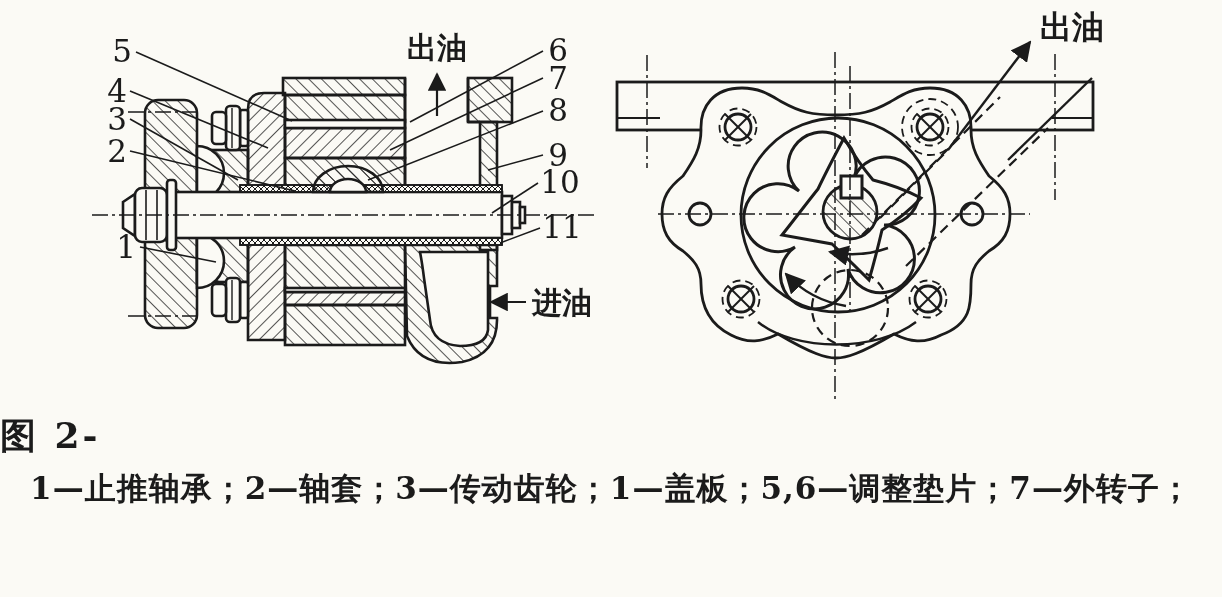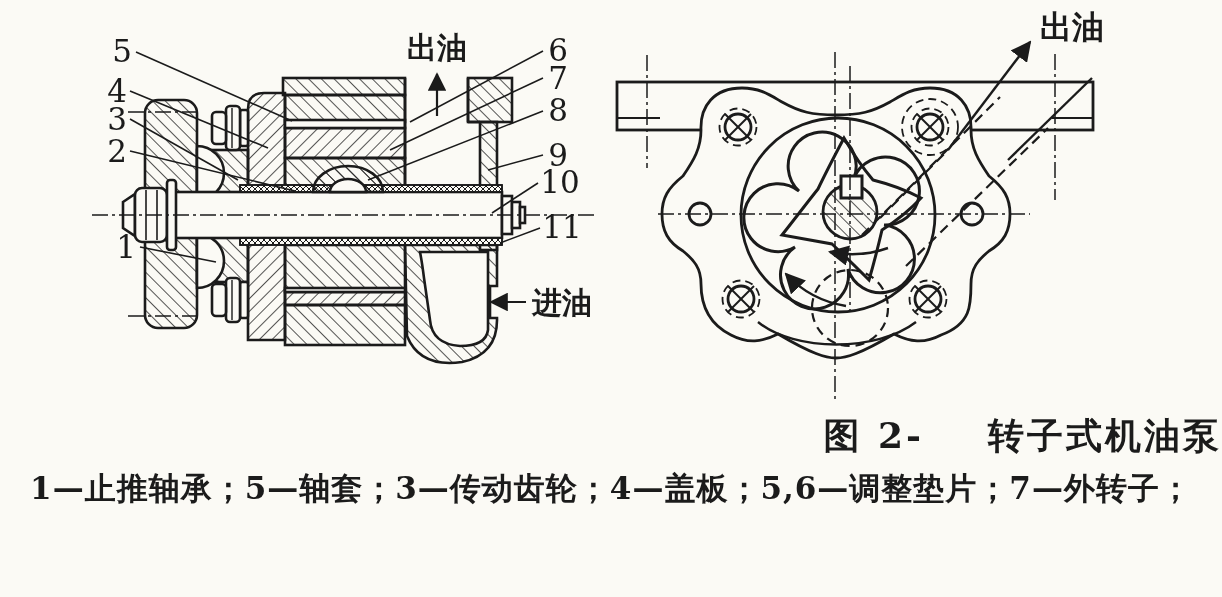--- a/index.html
+++ b/index.html
@@ -7,21 +7,21 @@
     width:1222px;height:597px;overflow:hidden;
     background:#fbfaf5;
     font-family:"DejaVu Serif","Liberation Serif",serif;
     color:#1b1b1b;
   }
   .page{position:relative;width:1222px;height:597px;background:#fbfaf5;}
   svg text{font-family:"DejaVu Serif","Liberation Serif",serif;fill:#1b1b1b;}
   .num{font-size:31px;}
   .cjk{font-size:30px;font-weight:700;}
   .caption-area{position:absolute;left:0;top:402px;width:1222px;text-align:center;}
-  .fig-title{display:flex;justify-content:flex-end;align-items:baseline;gap:64px;
+  .fig-title{display:flex;justify-content:space-between;align-items:baseline;gap:64px;
     font-size:36px;font-weight:700;letter-spacing:3px;margin-top:10px;}
   .legend-line{font-size:31px;font-weight:700;letter-spacing:1px;line-height:50px;margin-top:2px;white-space:nowrap;}
 </style>
 </head>
 <body>
 
 <div class="page">
 
 <svg width="1222" height="400" viewBox="0 0 1222 400">
   <defs>
@@ -240,18 +240,17 @@
     </g>
   </g>
 
   <text class="cjk" x="1072" y="38" text-anchor="middle" style="font-size:32px;">出油</text>
 </svg>
 
 
 <div class="caption-area">
   <div class="fig-title">
     <span>图 2-</span>
-    <span>转子式机油泵</span>
   </div>
-  <div class="legend-line">1—止推轴承；5—轴套；3—传动齿轮；4—盖板；5,6—调整垫片；7—外转子；</div>
+  <div class="legend-line">1—止推轴承；2—轴套；3—传动齿轮；1—盖板；5,6—调整垫片；7—外转子；</div>
 </div>
 
 </div>
 
 </body></html>

